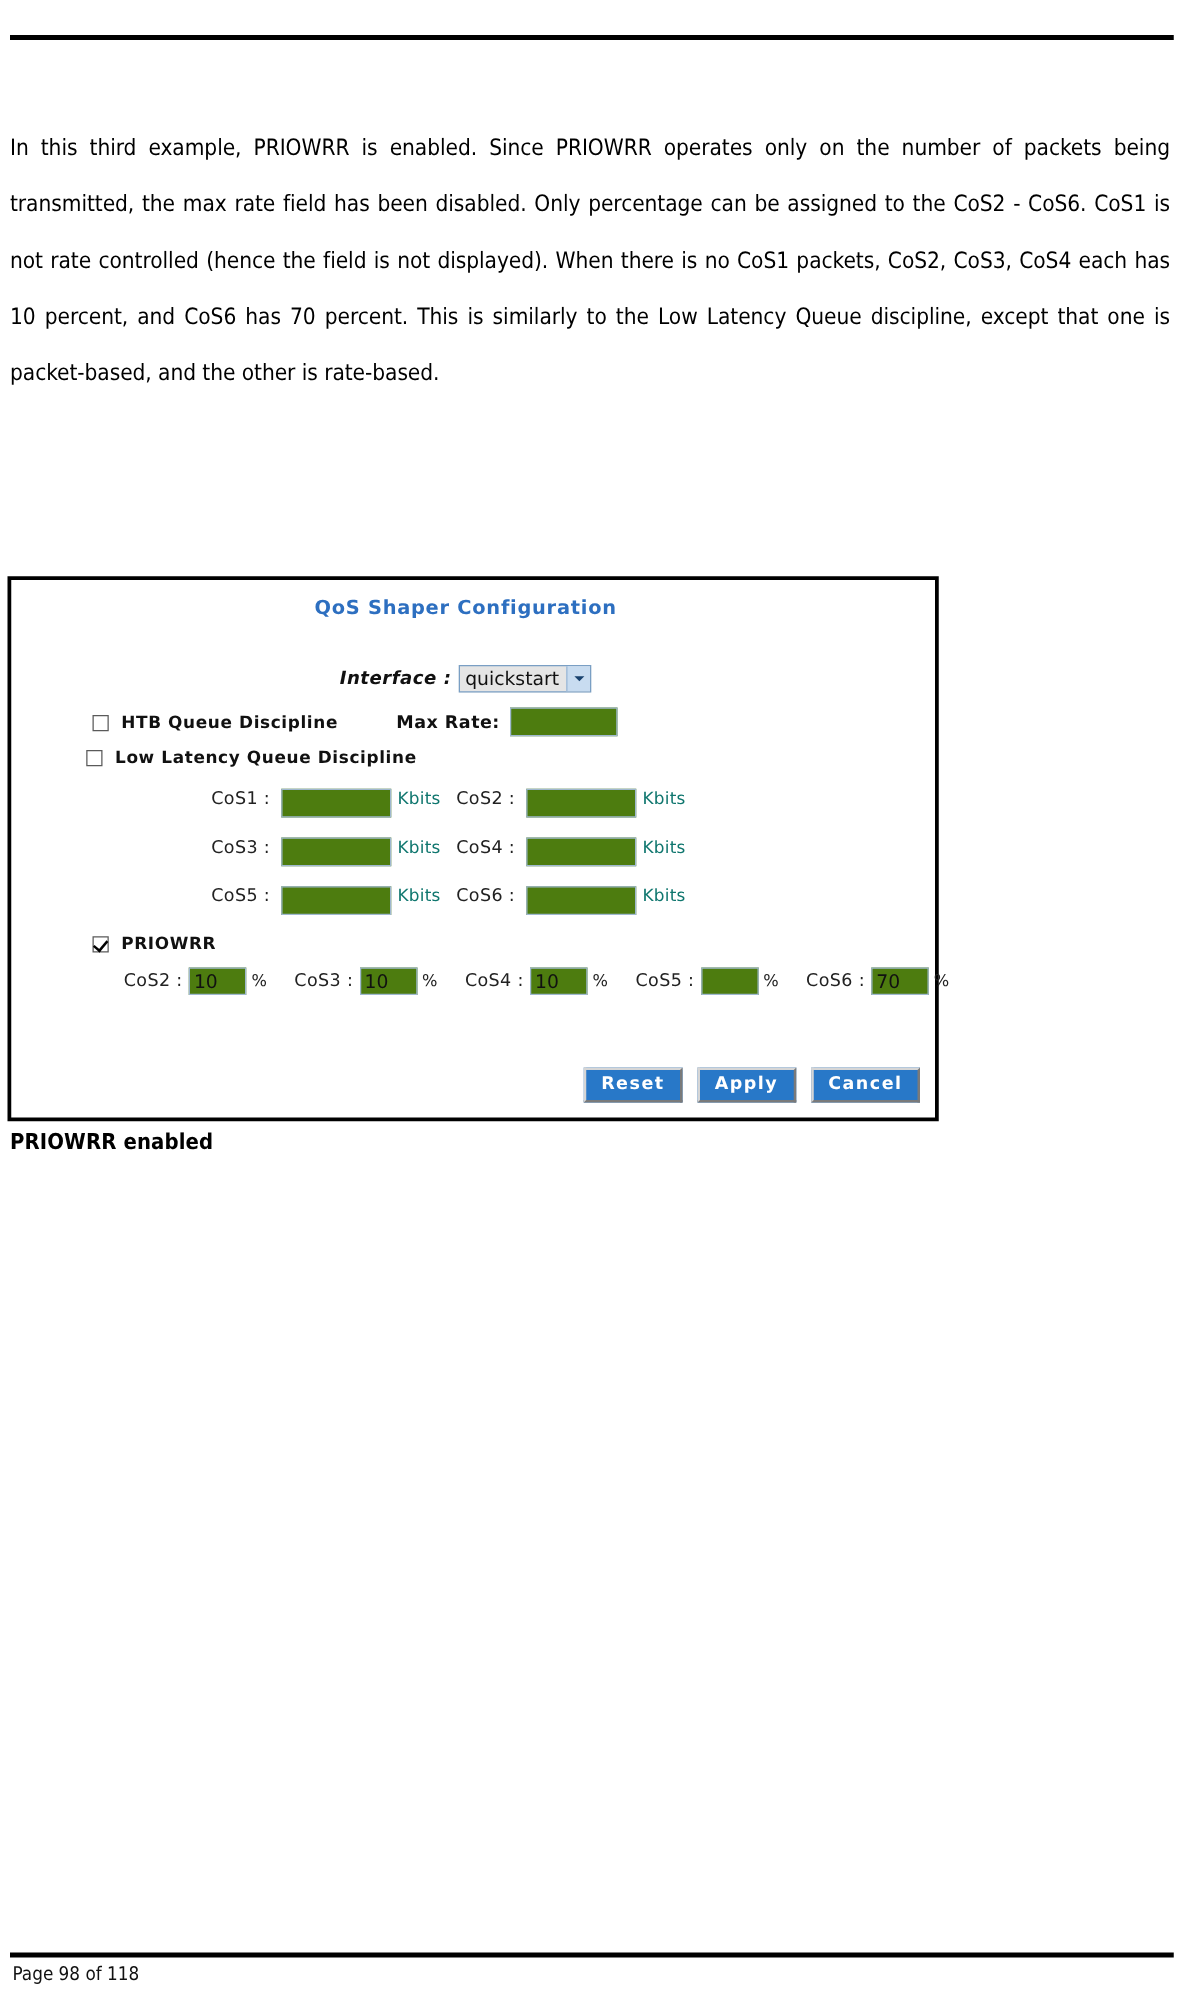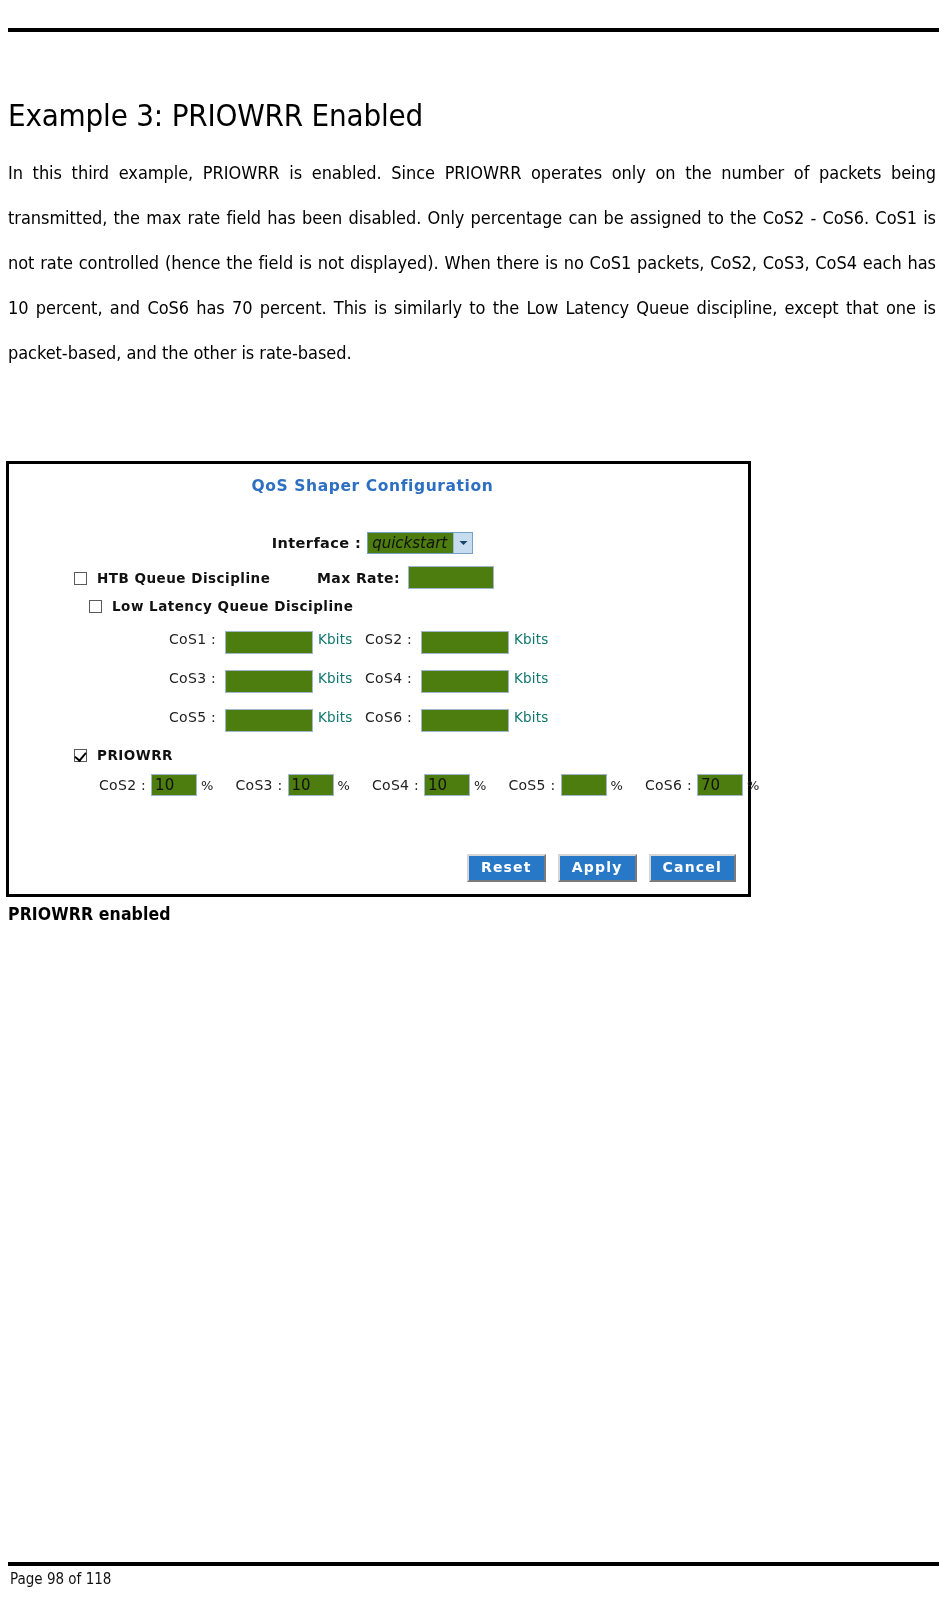--- a/index.html
+++ b/index.html
@@ -109,30 +109,30 @@
     display: flex;
     justify-content: center;
     align-items: center;
   }
   .iface-label {
     font-size: 14.5px;
     font-weight: bold;
     color: #111;
     letter-spacing: 0.4px;
     margin-right: 6px;
+    font-style: italic;
   }
   .select-box {
     display: inline-flex;
     align-items: center;
     border: 1px solid #7a9fc4;
-    background: #4d7c0f;
+    background: #e5e5e5;
     height: 22px;
     padding: 0 0 0 4px;
     box-sizing: border-box;
-    font-style: italic;
   }
   .select-box .sel-value {
     font-size: 15px;
     color: #111;
     padding-right: 6px;
     line-height: 20px;
     white-space: nowrap;
   }
   .sel-arrow {
     width: 18px;
@@ -145,21 +145,21 @@
   }
   .sel-arrow svg { display: block; }
 
   
   .chk-row {
     position: absolute;
     display: flex;
     align-items: center;
   }
   .chk-row.htb  { left: 65px; top: 106px; }
-  .chk-row.lowlat { left: 80px; top: 134px; }
+  .chk-row.lowlat { left: 60px; top: 134px; }
 
   .checkbox {
     width: 13px;
     height: 13px;
     border: 1px solid #5a5a5a;
     background: #fff;
     box-sizing: border-box;
     position: relative;
     margin-right: 10px;
     flex: 0 0 auto;
@@ -334,21 +334,20 @@
   }
 </style>
 </head>
 <body>
 
 <div class="page">
 
   <div class="rule-thick hdr-rule"></div>
 
   <div class="content">
-    <h1 class="section-title">Example 3: PRIOWRR Enabled</h1>
     <p class="body-text">In this third example, PRIOWRR is enabled. Since PRIOWRR operates only on the number of packets being transmitted, the max rate field has been disabled. Only percentage can be assigned to the CoS2 - CoS6. CoS1 is not rate controlled (hence the field is not displayed). When there is no CoS1 packets, CoS2, CoS3, CoS4 each has 10 percent, and CoS6 has 70 percent. This is similarly to the Low Latency Queue discipline, except that one is packet-based, and the other is rate-based.</p>
   </div>
 
   <div class="figure">
 
     <div class="fig-title">QoS Shaper Configuration</div>
 
     <div class="iface-row">
       <span class="iface-label">Interface :</span>
       <span class="select-box">

